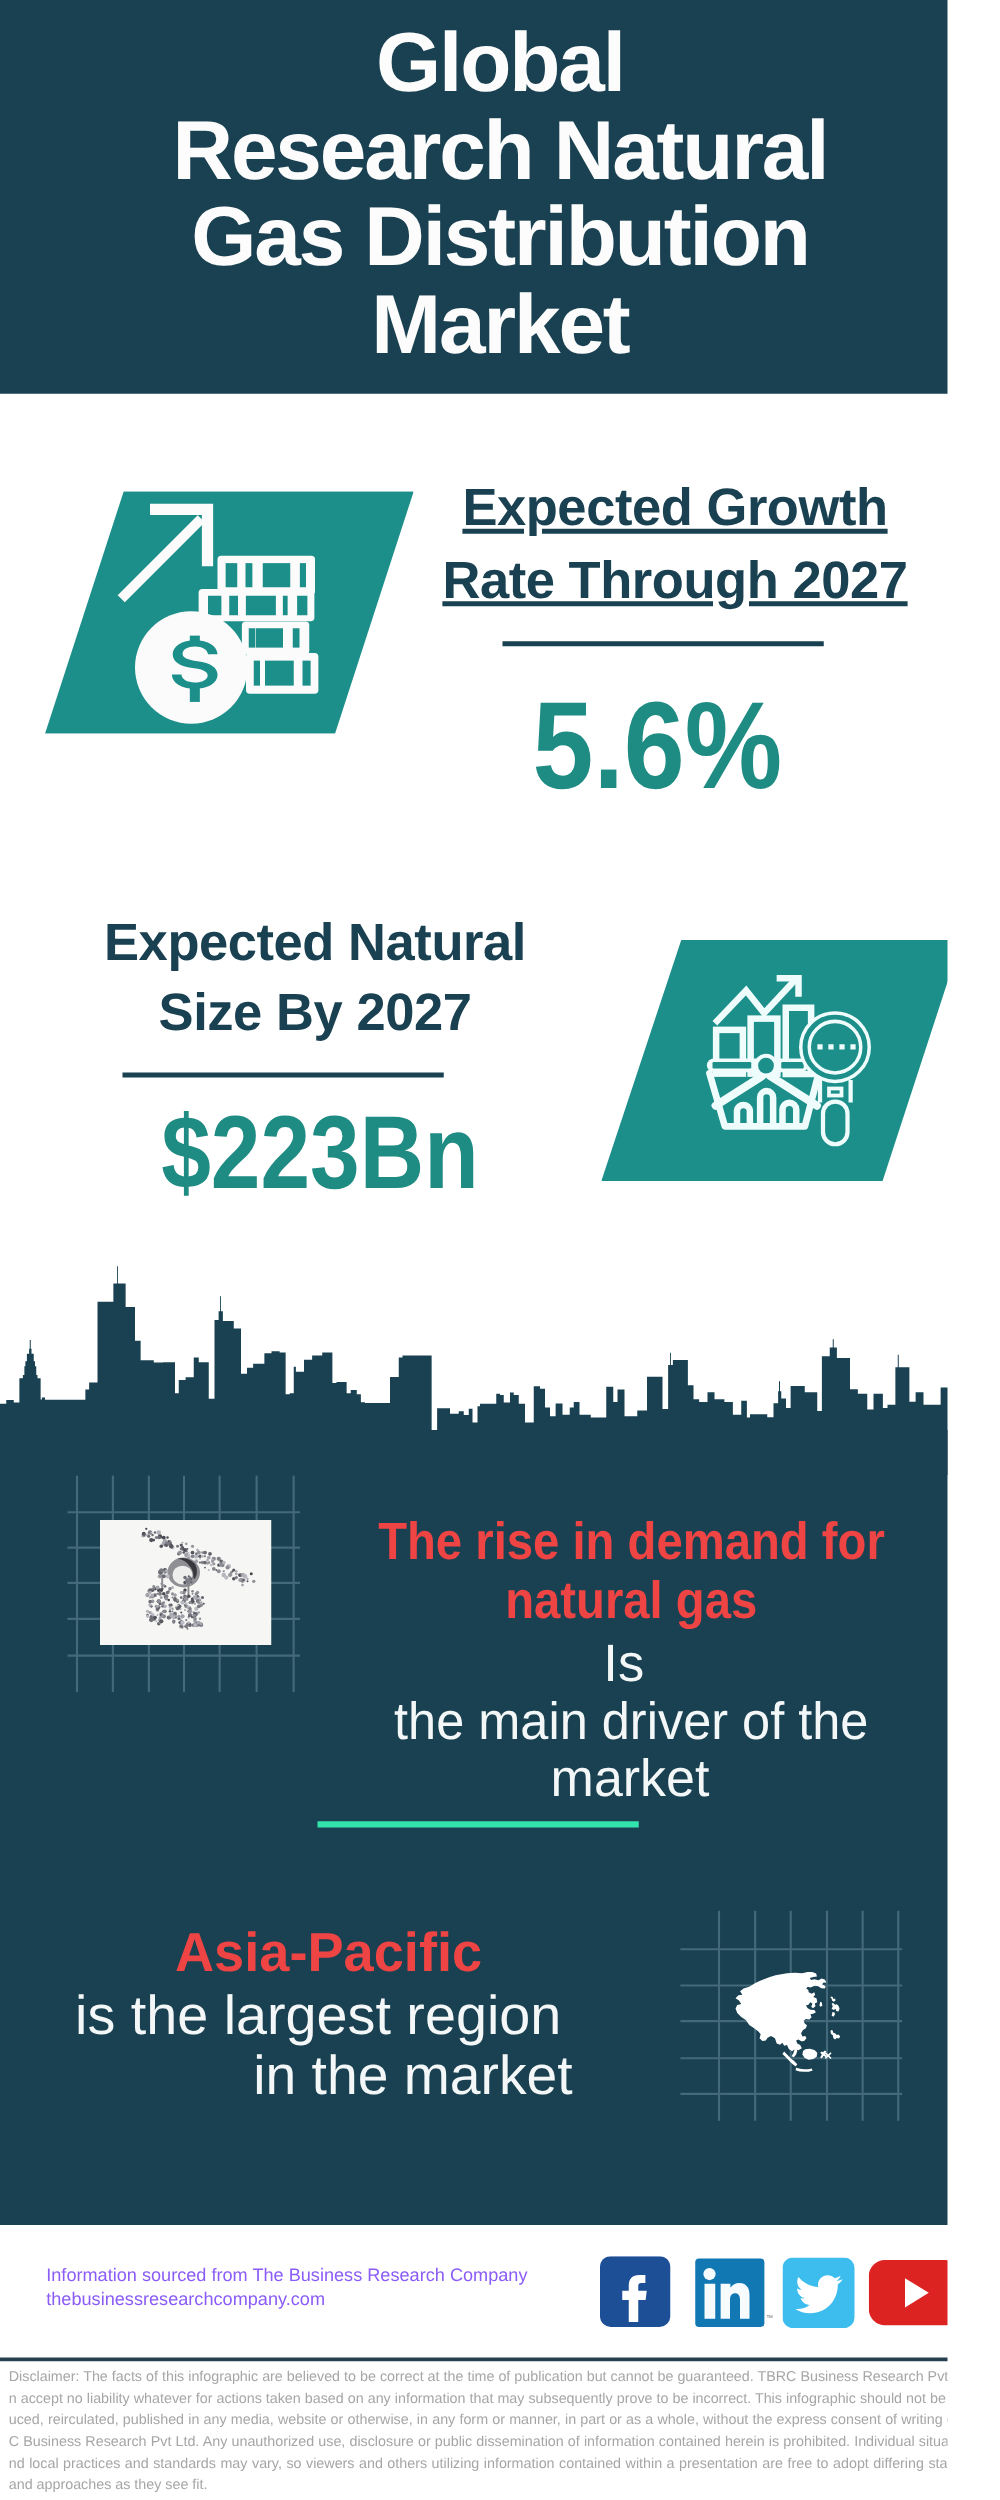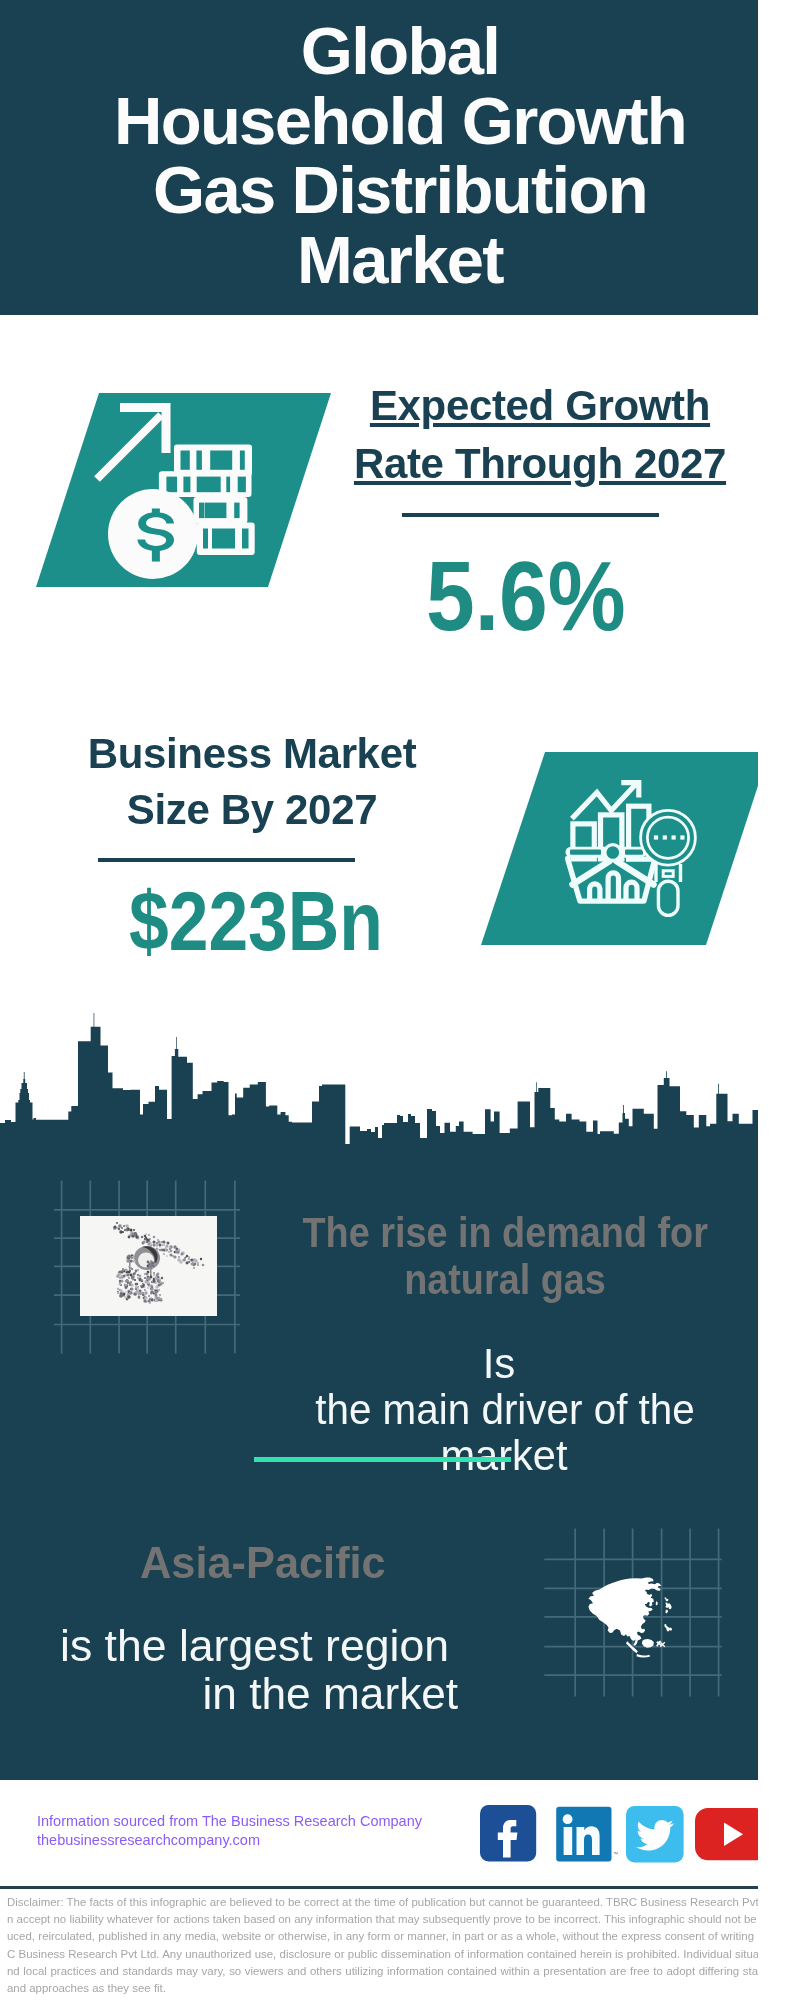--- a/index.html
+++ b/index.html
@@ -18,40 +18,40 @@
   .stat-rule{position:absolute;height:4px;background:#1a4151;}
   .stat-value{position:absolute;text-align:center;color:#1f8c84;font-weight:bold;white-space:nowrap;}
 
   
   .para{position:absolute;background:#1d8f8a;}
   .icon-svg{position:absolute;}
 
   
   .dark-band{position:absolute;left:0;top:1144px;width:800px;height:636px;background:#1a4151;}
   .photo-card{position:absolute;background:#f6f6f4;}
-  .fact-green{position:absolute;color:#737373;font-weight:bold;text-align:center;white-space:nowrap;}
+  .fact-green{position:absolute;color:#ef4444;font-weight:bold;text-align:center;white-space:nowrap;}
   .fact-green>div,.fact-white>div{display:block;transform-origin:center top;}
-  .fact-white{position:absolute;color:#f4f7f7;text-align:center;white-space:nowrap;margin-top:33px;}
+  .fact-white{position:absolute;color:#f4f7f7;text-align:center;white-space:nowrap;}
   .fact-rule{position:absolute;background:#33e3ad;}
 
   
   .footer-credit{position:absolute;color:#8b5cf6;font-size:14.5px;line-height:18.8px;white-space:nowrap;}
   .social{position:absolute;}
   .disclaimer-rule{position:absolute;background:#27404f;}
   .disclaimer{position:absolute;color:#a6a6a6;font-size:11.45px;line-height:17.2px;text-align:justify;word-break:break-all;}
 </style>
 </head>
 <body>
 
 <div class="page">
 
   <div class="header">
     <div class="header-title">
       <div>Global</div>
-      <div>Household Growth</div>
+      <div>Research Natural</div>
       <div>Gas Distribution</div>
       <div>Market</div>
     </div>
   </div>
 
   <div class="para" style="left:36px;top:393px;width:295px;height:194px;clip-path:polygon(63px 0,295px 0,232px 194px,0 194px);"></div>
 
   <svg class="icon-svg" style="left:0;top:380px;" width="340" height="220" viewBox="0 0 340 220">
     <g stroke="#fbfbfb" fill="none">
       <line x1="97" y1="99" x2="161" y2="35" stroke-width="8"></line>
@@ -147,21 +147,21 @@
       <g fill="#eefcfb">
         <rect x="113.9" y="55.4" width="4.2" height="4.2"></rect>
         <rect x="122.7" y="55.4" width="4.2" height="4.2"></rect>
         <rect x="131.5" y="55.4" width="4.2" height="4.2"></rect>
         <rect x="140.3" y="55.4" width="4.2" height="4.2"></rect>
       </g>
     </g>
   </svg>
 
   <div class="stat-head tight" style="left:42px;top:726px;width:420px;">
-    <div>Business Market</div>
+    <div>Expected Natural</div>
     <div>Size By 2027</div>
   </div>
   <div class="stat-rule" style="left:98px;top:858px;width:257px;"></div>
   <div class="stat-value" style="left:129px;top:880px;font-size:83px;line-height:83px;transform:scaleX(0.86);transform-origin:left top;">$223Bn</div>
 
   <div class="dark-band"></div>
   <svg class="icon-svg" style="left:0;top:0;" width="800" height="1200" viewBox="0 0 800 1200">
     <path fill="#1a4151" d="M0.0,1123.0 L5.0,1123.0 L5.0,1120.0 L11.0,1120.0 L11.0,1122.0 L15.5,1122.0 L15.5,1102.5 L18.3,1102.5 L18.3,1100.0 L19.5,1100.0 L19.5,1093.0 L20.3,1093.0 L20.3,1089.0 L21.5,1089.0 L21.5,1083.0 L23.3,1083.0 L23.3,1079.0 L23.8,1079.0 L23.8,1072.0 L24.6,1072.0 L24.6,1079.0 L25.2,1079.0 L25.2,1083.0 L27.0,1083.0 L27.0,1089.0 L28.0,1089.0 L28.0,1093.0 L29.0,1093.0 L29.0,1100.0 L30.0,1100.0 L30.0,1102.5 L32.5,1102.5 L32.5,1119.5 L33.5,1119.5 L33.5,1118.0 L36.0,1118.0 L36.0,1119.7 L68.3,1119.7 L68.3,1111.5 L71.3,1111.5 L71.3,1106.0 L78.0,1106.0 L78.0,1041.3 L90.7,1041.3 L90.7,1026.7 L93.6,1026.7 L93.6,1013.0 L94.3,1013.0 L94.3,1026.7 L100.5,1026.7 L100.5,1045.5 L108.0,1045.5 L108.0,1072.5 L112.5,1072.5 L112.5,1088.2 L123.0,1088.2 L123.0,1090.0 L130.5,1090.0 L130.5,1089.7 L140.0,1089.7 L140.0,1114.5 L143.0,1114.5 L143.0,1104.0 L148.5,1104.0 L148.5,1101.7 L155.0,1101.7 L155.0,1086.0 L159.0,1086.0 L159.0,1089.7 L167.0,1089.7 L167.0,1119.0 L171.6,1119.0 L171.6,1056.0 L174.9,1056.0 L174.9,1049.0 L176.1,1049.0 L176.1,1037.0 L176.8,1037.0 L176.8,1049.0 L178.3,1049.0 L178.3,1056.8 L187.0,1056.8 L187.0,1062.8 L192.8,1062.8 L192.8,1099.0 L197.6,1099.0 L197.6,1094.2 L202.5,1094.2 L202.5,1090.9 L211.5,1090.9 L211.5,1082.5 L217.2,1082.5 L217.2,1081.0 L223.7,1081.0 L223.7,1082.0 L228.5,1082.0 L228.5,1115.3 L231.8,1115.3 L231.8,1114.5 L235.0,1114.5 L235.0,1093.4 L236.7,1093.4 L236.7,1097.4 L243.2,1097.4 L243.2,1087.7 L249.7,1087.7 L249.7,1084.4 L257.8,1084.4 L257.8,1082.0 L265.9,1082.0 L265.9,1106.4 L269.2,1106.4 L269.2,1105.6 L277.3,1105.6 L277.3,1114.5 L280.6,1114.5 L280.6,1112.0 L285.4,1112.0 L285.4,1115.3 L288.7,1115.3 L288.7,1121.8 L292.0,1121.8 L292.0,1122.4 L312.0,1122.4 L312.0,1101.6 L319.0,1101.6 L319.0,1086.0 L322.0,1086.0 L322.0,1084.4 L345.3,1084.4 L345.3,1144.0 L349.7,1144.0 L349.7,1126.6 L360.0,1126.6 L360.0,1131.0 L367.0,1131.0 L367.0,1129.0 L371.0,1129.0 L371.0,1132.0 L375.0,1132.0 L375.0,1127.0 L378.0,1127.0 L378.0,1138.0 L382.0,1138.0 L382.0,1125.0 L384.0,1125.0 L384.0,1123.0 L397.0,1123.0 L397.0,1115.0 L400.0,1115.0 L400.0,1116.0 L403.0,1116.0 L403.0,1122.0 L408.0,1122.0 L408.0,1114.0 L411.0,1114.0 L411.0,1116.0 L415.0,1116.0 L415.0,1123.0 L420.0,1123.0 L420.0,1138.0 L427.0,1138.0 L427.0,1109.0 L432.0,1109.0 L432.0,1111.0 L436.0,1111.0 L436.0,1126.0 L440.0,1126.0 L440.0,1132.9 L444.5,1132.9 L444.5,1122.8 L450.0,1122.8 L450.0,1131.8 L455.8,1131.8 L455.8,1126.0 L459.0,1126.0 L459.0,1121.6 L463.6,1121.6 L463.6,1131.8 L472.6,1131.8 L472.6,1134.0 L485.0,1134.0 L485.0,1109.3 L490.6,1109.3 L490.6,1121.6 L494.0,1121.6 L494.0,1111.5 L499.6,1111.5 L499.6,1132.9 L509.8,1132.9 L509.8,1128.4 L517.6,1128.4 L517.6,1101.4 L530.0,1101.4 L530.0,1127.2 L534.5,1127.2 L534.5,1092.0 L536.1,1092.0 L536.1,1082.2 L536.8,1082.2 L536.8,1092.0 L538.3,1092.0 L538.3,1087.9 L550.3,1087.9 L550.3,1108.1 L554.8,1108.1 L554.8,1119.4 L559.3,1119.4 L559.3,1121.6 L566.0,1121.6 L566.0,1113.8 L571.6,1113.8 L571.6,1119.4 L579.5,1119.4 L579.5,1121.6 L586.3,1121.6 L586.3,1131.8 L593.0,1131.8 L593.0,1120.5 L597.5,1120.5 L597.5,1134.0 L600.0,1134.0 L600.0,1131.3 L613.8,1131.3 L613.8,1133.8 L618.8,1133.8 L618.8,1122.5 L622.5,1122.5 L622.5,1113.0 L623.2,1113.0 L623.2,1105.0 L624.0,1105.0 L624.0,1113.0 L625.0,1113.0 L625.0,1118.8 L628.8,1118.8 L628.8,1126.3 L632.5,1126.3 L632.5,1108.8 L643.8,1108.8 L643.8,1113.8 L653.8,1113.8 L653.8,1128.8 L657.5,1128.8 L657.5,1085.0 L663.8,1085.0 L663.8,1078.0 L666.2,1078.0 L666.2,1071.3 L667.0,1071.3 L667.0,1078.0 L669.5,1078.0 L669.5,1086.3 L680.0,1086.3 L680.0,1111.3 L686.3,1111.3 L686.3,1115.0 L693.8,1115.0 L693.8,1127.5 L698.8,1127.5 L698.8,1115.0 L706.3,1115.0 L706.3,1126.3 L710.0,1126.3 L710.0,1123.8 L716.3,1123.8 L716.3,1093.8 L718.2,1093.8 L718.2,1083.8 L719.0,1083.8 L719.0,1093.8 L727.5,1093.8 L727.5,1121.3 L732.5,1121.3 L732.5,1113.8 L738.8,1113.8 L738.8,1123.8 L752.5,1123.8 L752.5,1110.0 L760.0,1110.0 L760.0,1107.5 L777.5,1107.5 L777.5,1127.5 L785.0,1127.5 L785.0,1131.3 L800.0,1131.3 L800.0,1180.0 L0.0,1180.0 Z"></path>
   </svg>
 

